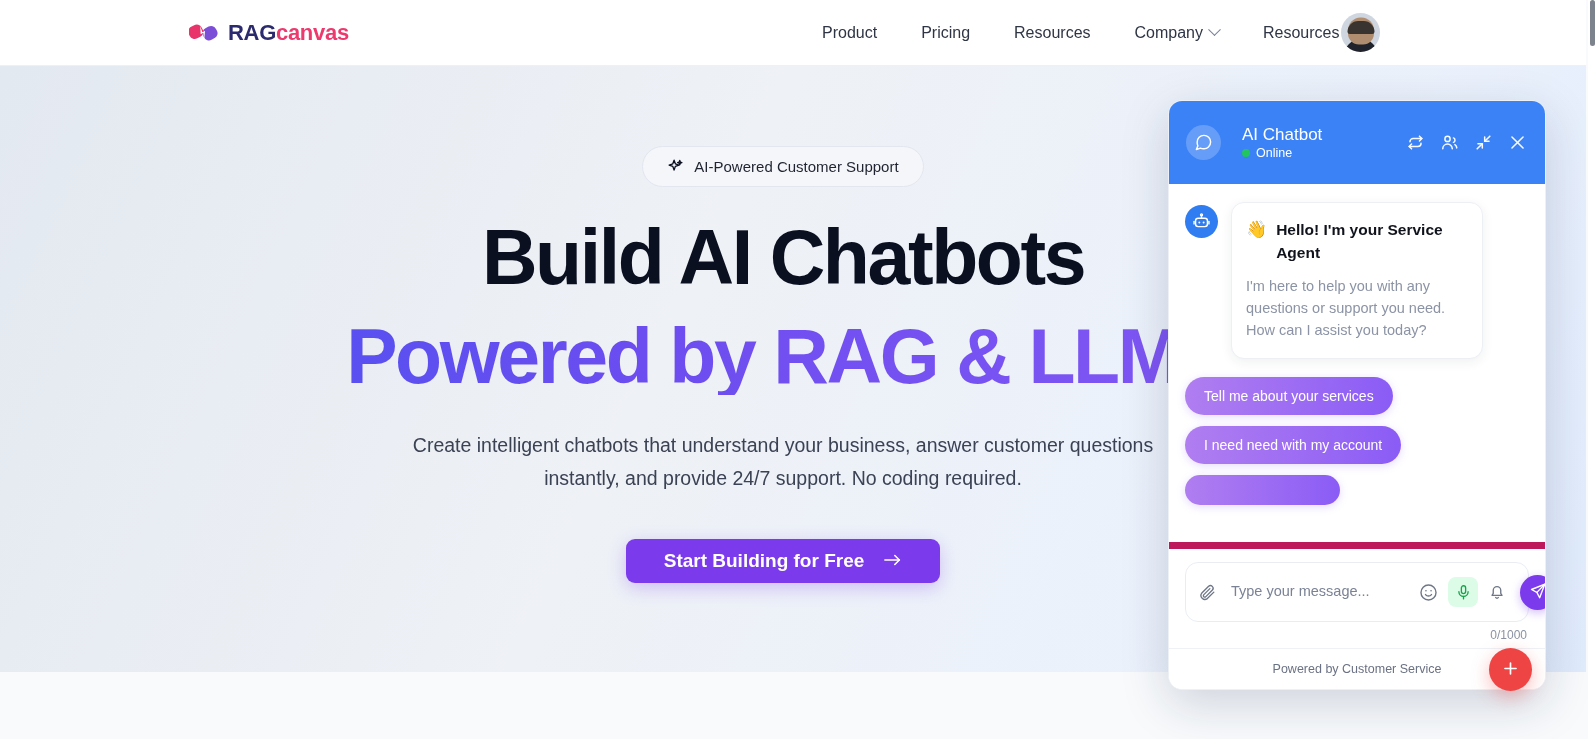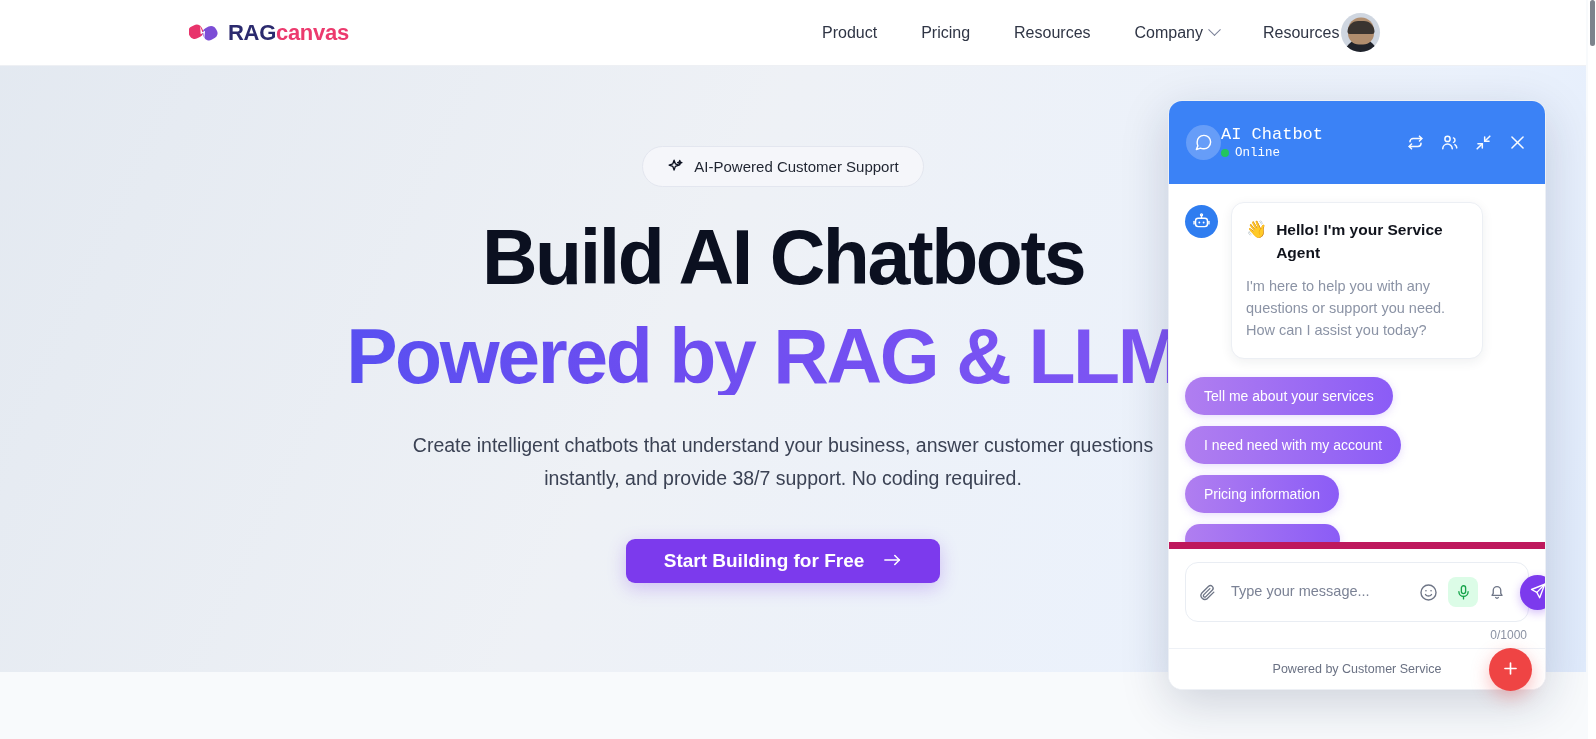--- a/index.html
+++ b/index.html
@@ -89,21 +89,21 @@
     border: 1px solid #edf0f5;
   }
   .chat-header {
     height: 83px; background: #3b82f6; display: flex; align-items: center;
     padding: 0 18px 0 17px; flex-shrink: 0;
   }
   .chat-av {
     width: 35px; height: 35px; border-radius: 50%; background: rgba(255,255,255,0.22);
     display: flex; align-items: center; justify-content: center; flex-shrink: 0;
   }
-  .chat-meta { margin-left: 0; flex: 1; font-family: Liberation Mono, monospace; }
+  .chat-meta { margin-left: 21px; flex: 1; }
   .chat-title { color: #ffffff; font-size: 17px; font-weight: 500; line-height: 1.15; }
   .chat-status { display: flex; align-items: center; gap: 6px; margin-top: 2px; }
   .dot { width: 8px; height: 8px; border-radius: 50%; background: #22c55e; }
   .chat-status-label { color: #ffffff; font-size: 12.5px; }
   .hdr-actions { display: flex; align-items: center; gap: 15px; }
   .hdr-btn { width: 19px; height: 19px; cursor: pointer; display:block; opacity:.97; }
 
   .chat-body {
     flex: 1; position: relative; background: #ffffff; overflow: hidden;
     padding: 18px 16px 0 16px;
@@ -241,21 +241,21 @@
         </span>
         <span>AI-Powered Customer Support</span>
       </div>
 
       <h1 class="headline">
         <span>Build AI Chatbots</span>
         <span class="line2">Powered by RAG &amp; LLMs</span>
       </h1>
 
       <p class="sub">Create intelligent chatbots that understand your business, answer customer questions
-instantly, and provide 38/7 support. No coding required.</p>
+instantly, and provide 24/7 support. No coding required.</p>
 
       <div class="cta-row">
         <button class="btn-primary">
           <span>Start Building for Free</span>
           <span>
             <svg width="18" height="14" viewBox="0 0 20 14" fill="none" stroke="#ffffff" stroke-width="1.8" stroke-linecap="round" stroke-linejoin="round">
               <path d="M1 7h16"></path>
                 <path d="M12 2l5 5-5 5"></path>
             </svg>
           </span>
@@ -332,21 +332,20 @@
             <span class="wave">👋</span>
             <span>Hello! I'm your Service Agent</span>
           </div>
           <div class="bubble-text">I'm here to help you with any questions or support you need. How can I assist you today?</div>
         </div>
       </div>
 
       <div class="chips">
         <button class="chip">Tell me about your services</button>
         <button class="chip">I need need with my account</button>
-        <button class="chip">Pricing information</button>
         <button class="chip" style="width:155px;height:30px;"></button>
       </div>
 
     </div>
 
     <div class="chat-input-area">
       <div class="input-pill">
         <span class="clip-icon">
           <svg width="19" height="19" viewBox="0 0 24 24" fill="none" stroke="#6f7687" stroke-width="1.7" stroke-linecap="round" stroke-linejoin="round">
             <path d="M20 11.5l-8.2 8.2a5 5 0 0 1-7-7l8.6-8.6a3.4 3.4 0 0 1 4.8 4.8l-8.6 8.6a1.8 1.8 0 0 1-2.5-2.5l7.9-7.9"></path>

